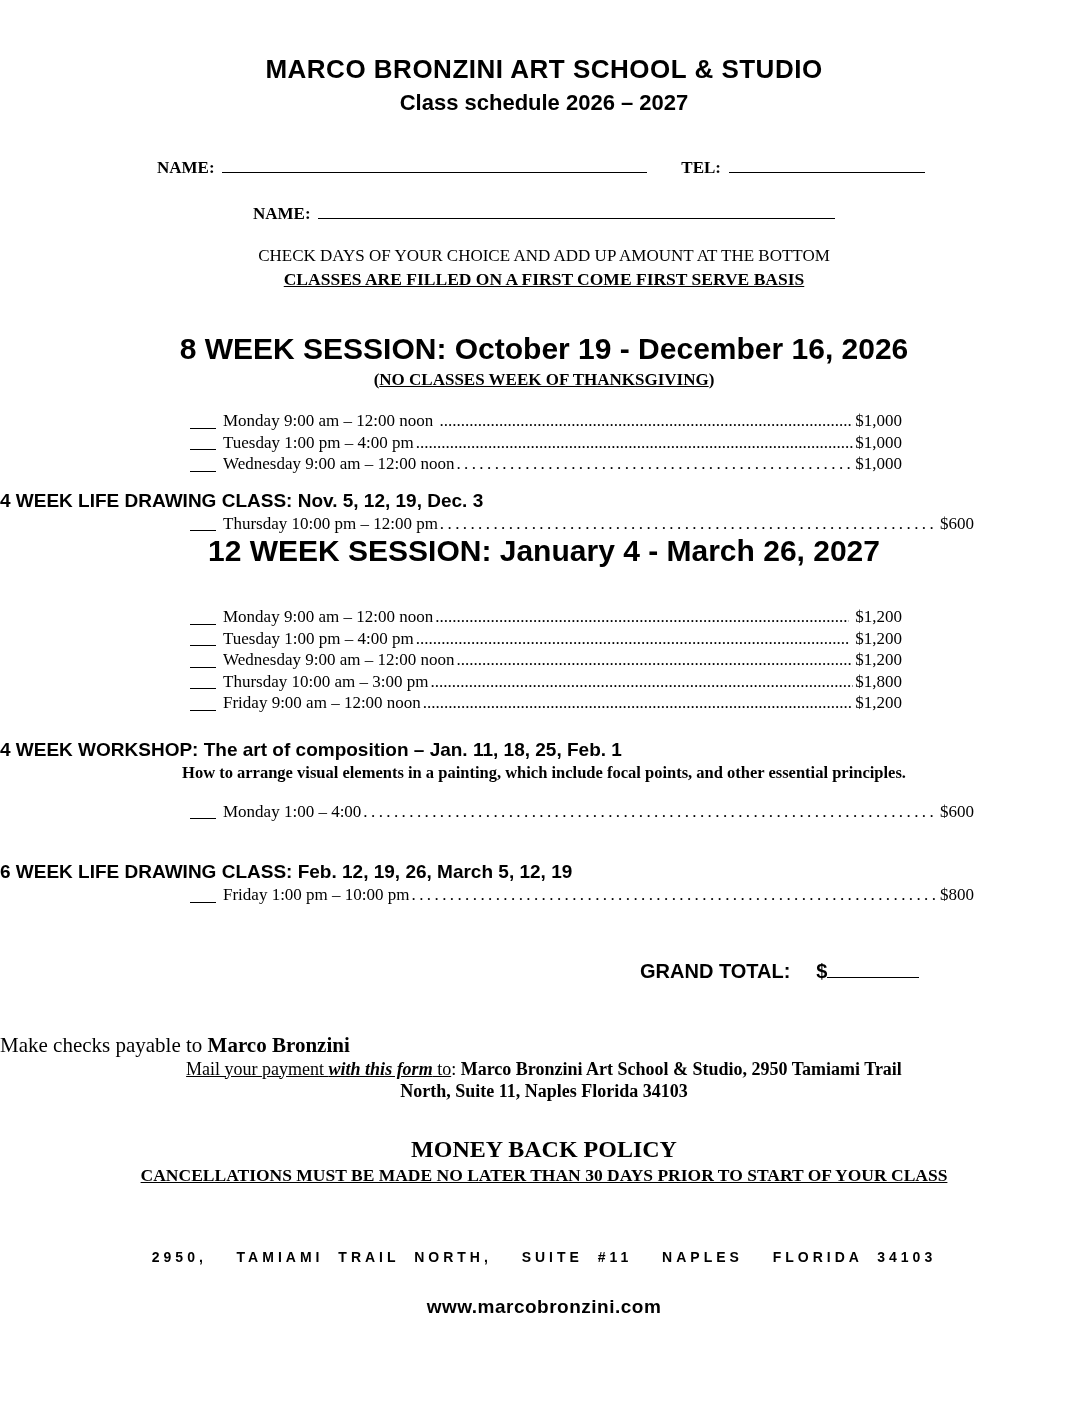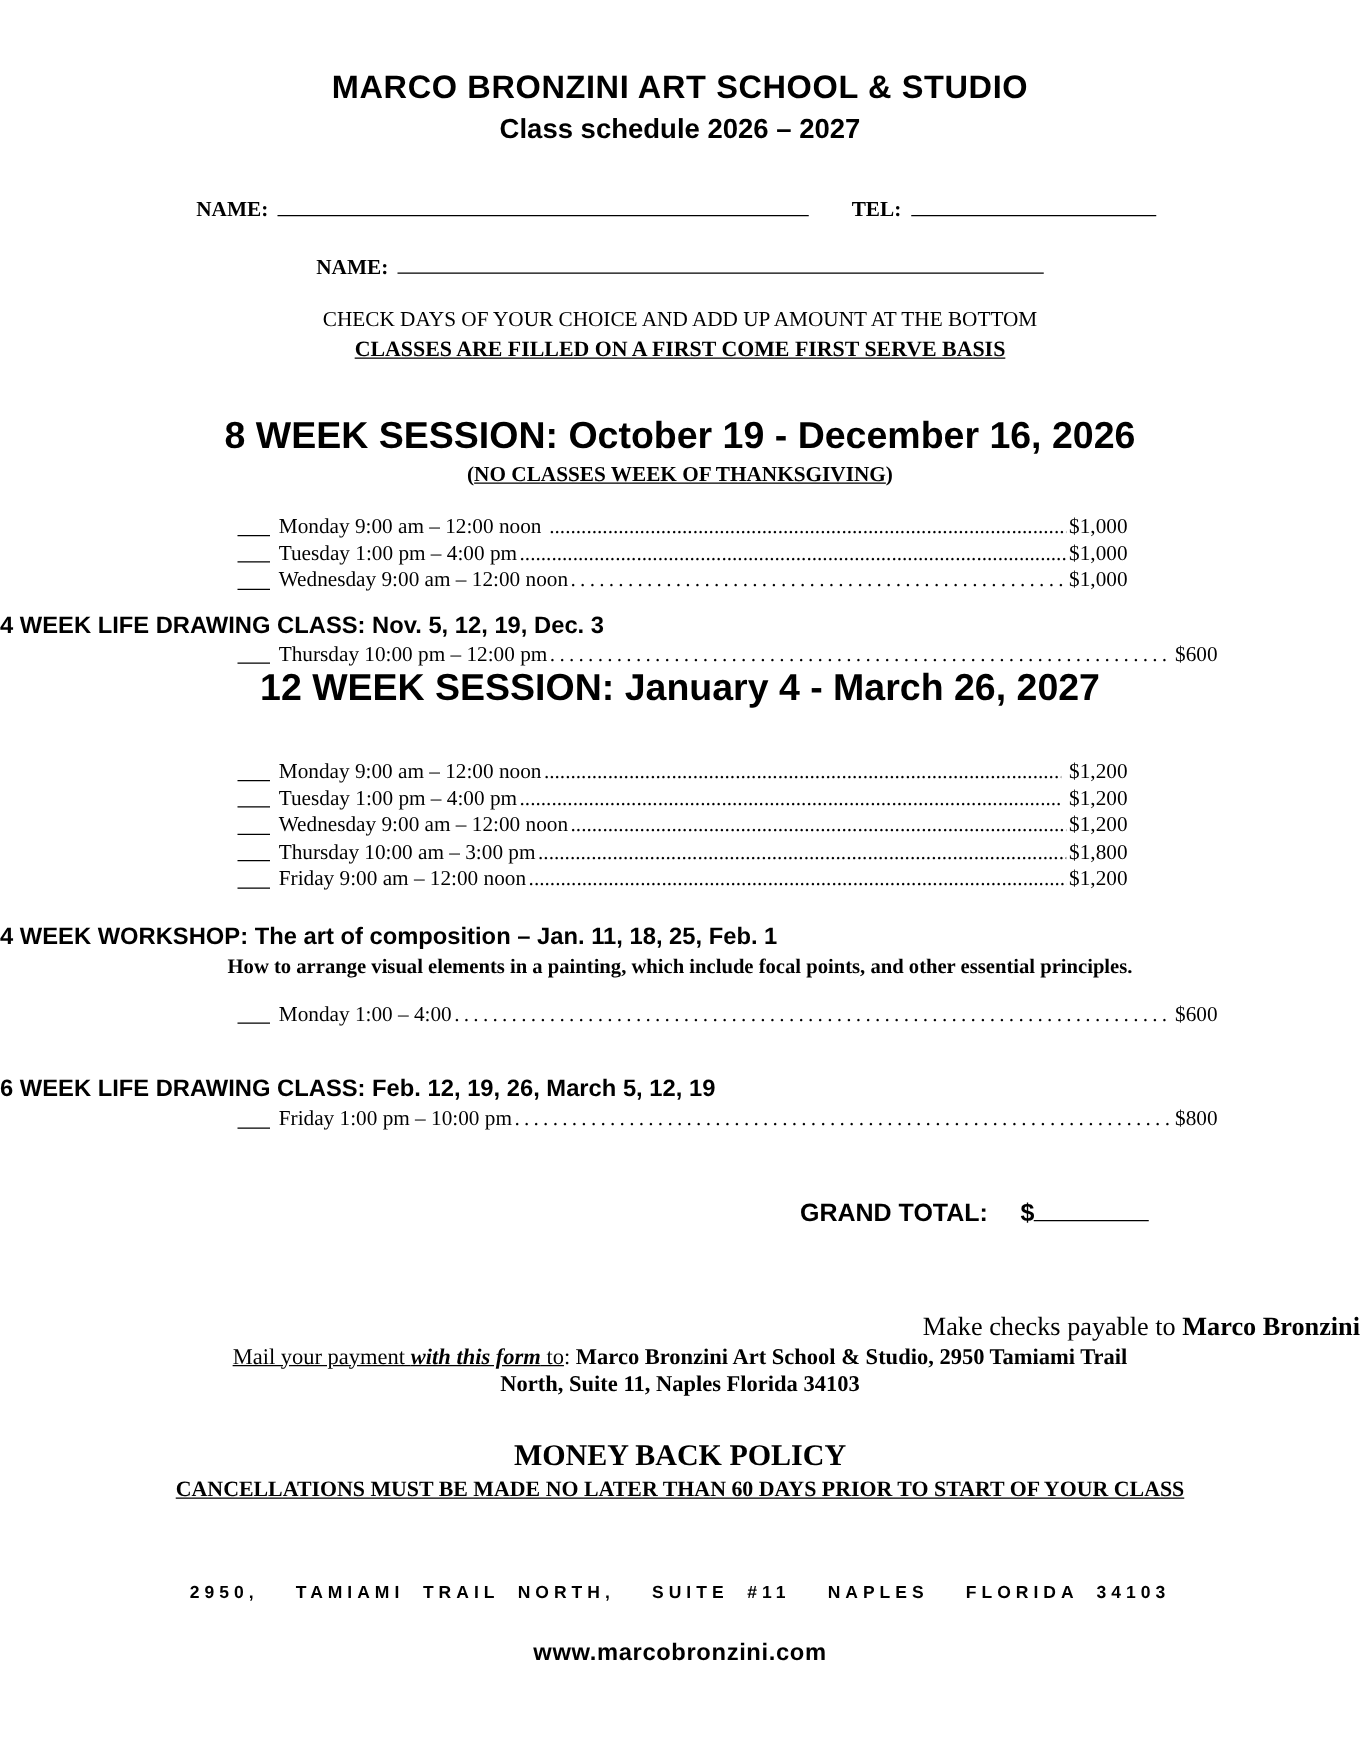--- a/index.html
+++ b/index.html
@@ -45,21 +45,21 @@
   .mt-work{margin-top:24px;}
   .mt-6wk{margin-top:38px;}
   .work-desc{margin-top:0;font-size:16.5px;line-height:21px;text-align:center;font-weight:bold;}
   .single-row{margin:0 114px 0 190px;font-size:17px;}
   .mt-workrow{margin-top:18px;}
 
   .grand{margin:54px 0 0 640px;display:flex;align-items:baseline;font-family:"Liberation Sans", sans-serif;font-weight:bold;font-size:20px;height:22px;}
   .grand-cur{margin-left:26px;}
   .grand-line{width:92px;border-bottom:1.8px solid #000;height:14px;flex:none;}
 
-  .checks-line{margin-top:66px;font-size:21px;line-height:26px;text-align:right;padding-left:24px;}
+  .checks-line{margin-top:50px;font-size:21px;line-height:26px;text-align:left;}
   .mail-line{font-size:18px;line-height:22px;text-align:center;}
 
   .policy-title{margin-top:34px;font-size:24px;line-height:26px;text-align:center;font-weight:bold;}
   .policy-text{margin-top:2px;font-size:17.5px;line-height:22px;text-align:center;font-weight:bold;text-decoration:underline;}
 
   .footer-addr{margin-top:62px;font-family:"Liberation Sans", sans-serif;font-weight:bold;font-size:14px;line-height:18px;text-align:center;letter-spacing:4px;word-spacing:7px;white-space:pre;}
   .website{margin-top:30px;font-family:"Liberation Sans", sans-serif;font-weight:bold;font-size:19px;line-height:22px;text-align:center;letter-spacing:0.5px;}
 </style>
 </head>
 <body>
@@ -180,18 +180,18 @@
     <span class="grand-cur">$</span>
     <span class="grand-line"></span>
   </div>
 
   <div class="checks-line"><span>Make checks payable to </span><span class="b">Marco Bronzini</span></div>
 
   <div class="mail-line"><span class="u"><span>Mail your payment </span><span class="bi">with this form</span><span> to</span></span><span>: </span><span class="b">Marco Bronzini Art School &amp; Studio, 2950 Tamiami Trail</span></div>
   <div class="mail-line b">North, Suite 11, Naples Florida 34103</div>
 
   <div class="policy-title">MONEY BACK POLICY</div>
-  <div class="policy-text">CANCELLATIONS MUST BE MADE NO LATER THAN 60 DAYS PRIOR TO START OF YOUR CLASS</div>
+  <div class="policy-text">CANCELLATIONS MUST BE MADE NO LATER THAN 30 DAYS PRIOR TO START OF YOUR CLASS</div>
 
   <div class="footer-addr">2950,  TAMIAMI TRAIL NORTH,  SUITE #11  NAPLES  FLORIDA 34103</div>
   <div class="website">www.marcobronzini.com</div>
 
 </div>
 
 </body></html>

